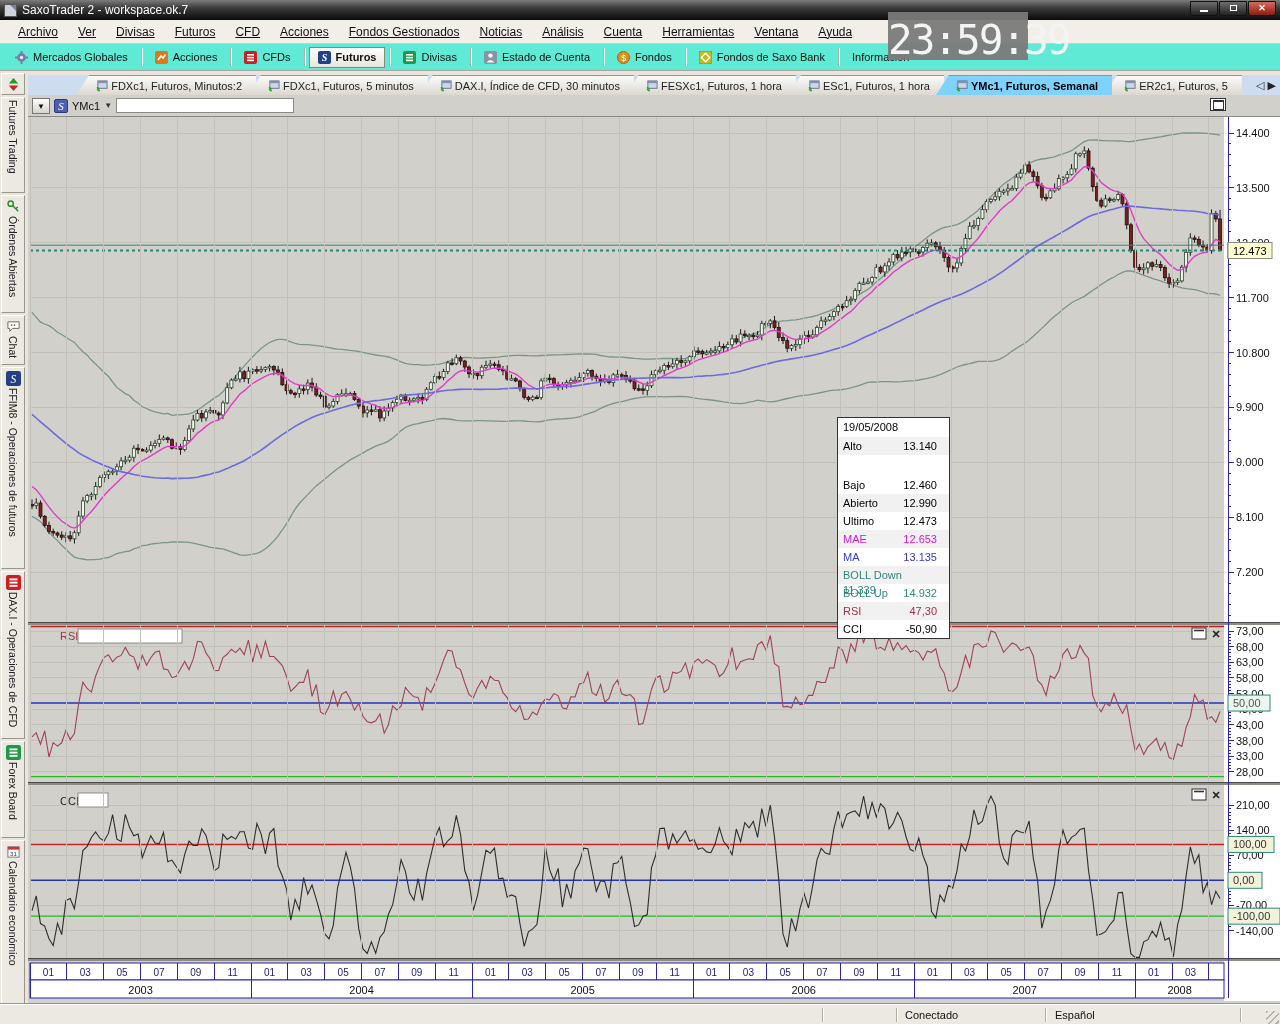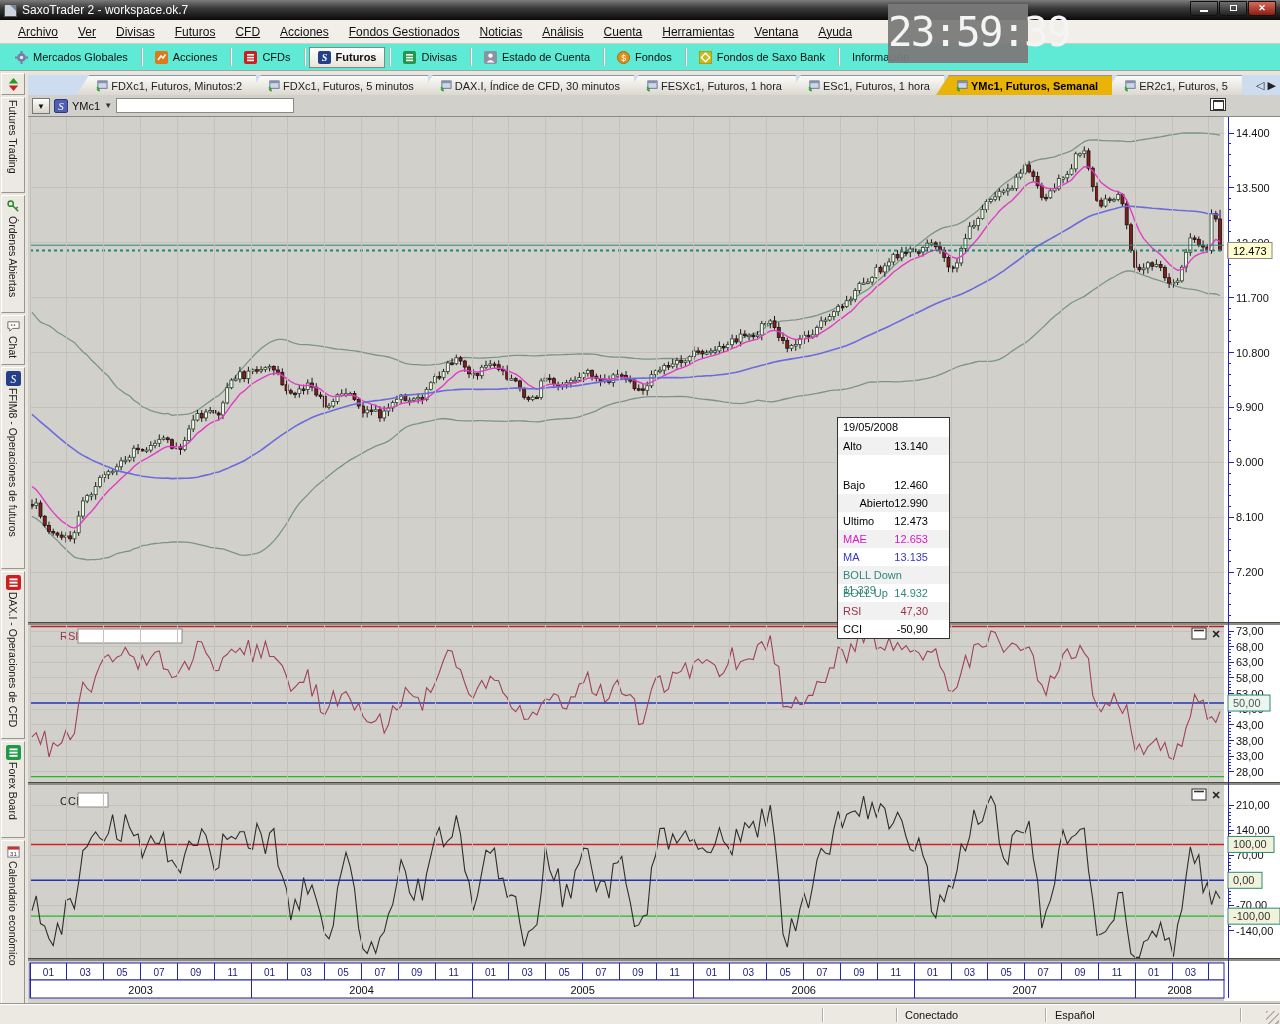--- a/index.html
+++ b/index.html
@@ -31,21 +31,21 @@
   
   .toolbar { position:absolute; left:0; top:44px; width:1280px; height:27px;
     background:#5eead4; border-bottom:1px solid #a9a59b; display:flex; align-items:center;
     font-size:11px; color:#111; padding-left:6px; }
   .tb-btn { display:flex; align-items:center; gap:5px; padding:3px 8px; border:1px solid transparent; white-space:nowrap; }
   .tb-btn.active { background:linear-gradient(180deg,#ffffff,#e8e4da); border:1px solid #8a867c; font-weight:bold; }
   .tb-sep { width:1px; height:18px; background:#b5b1a6; margin:0 4px; box-shadow:1px 0 0 #fff; }
   .tb-icon { display:inline-block; line-height:0; }
 
   
-  .clock { position:absolute; left:888px; top:4px; width:140px; height:59px; z-index:50;
+  .clock { position:absolute; left:888px; top:12px; width:140px; height:48px; z-index:50;
     background:rgba(122,122,122,0.95); text-align:right;
     font-family:"DejaVu Sans Mono", monospace; font-size:41px; line-height:56px;
     color:#f4f4f4; letter-spacing:-2px; }
 
   
   .mainrow { position:absolute; left:0; top:72px; width:1280px; height:932px; }
 
   
   .sidebar { position:absolute; left:0; top:0; width:26px; height:932px; background:#e8e5de; }
   .side-item { position:relative; width:24px; margin:1px 0 2px 1px; background:#ece9e2;
@@ -57,21 +57,21 @@
   
   .workspace { position:absolute; left:26px; top:0; width:1254px; height:932px; }
 
   
   .tabstrip { position:absolute; left:2px; top:3px; width:1252px; height:20px;
     background:#cddcee; display:flex; align-items:flex-end; padding-left:18px;justify-content:center; }
   .dtab { position:relative; height:20px; line-height:20px; font-size:11px; color:#222;
     padding:0 14px 0 20px; margin-left:-8px; white-space:nowrap; overflow:hidden;
     background:linear-gradient(180deg,#fbfbf9,#dcd8d0); border-top:1px solid #8a96a8;
     clip-path:polygon(13px 0, 100% 0, 100% 100%, 0 100%); max-width:240px; }
-  .dtab.active { background:#eab308; font-weight:bold; color:#000; z-index:5; }
+  .dtab.active { background:#7dd3fc; font-weight:bold; color:#000; z-index:5; }
   .dtab .dticon { display:inline-block; vertical-align:-2px; margin-right:3px; line-height:0;}
   .tab-scroll { position:absolute; right:2px; top:4px; font-size:11px; color:#222; background:#cddcee; padding:0 2px;}
 
   
   .chartwin { position:absolute; left:2px; top:23px; width:1252px; height:910px; background:#d2d0ca; }
   .chart-header { position:absolute; left:0; top:0; width:1252px; height:22px;
     border-bottom:1px solid #8a8a84; display:flex; align-items:center; gap:4px; padding-left:4px; }
   .dd-btn { width:18px; height:16px; background:linear-gradient(180deg,#fdfdfb,#d8d4cc);
     border:1px solid #777; font-size:8px; text-align:center; line-height:15px; color:#111; }
   .sym-icon { width:14px; height:14px; background:#4d5fae; border:1px solid #2b3a7a; border-radius:2px;
@@ -83,21 +83,21 @@
   .restore-box { position:absolute; right:54px; top:3px; width:16px; height:13px; background:#fff;
     border:1px solid #333; }
   .restore-box::after { content:''; position:absolute; left:2px; top:1px; width:9px; height:7px;
     border:1px solid #333; border-top-width:2px; }
 
   #chart-svg { position:absolute; left:0; top:22px; }
 
   
   .tooltip { position:absolute; left:809px; top:322px; width:113px; background:#fff;
     border:1px solid #333; font-size:11px; z-index:20; }
-  .tt-row { display:flex; justify-content:space-between; padding:2px 21px 2px 5px; height:18px; line-height:15px;}
+  .tt-row { display:flex; justify-content:space-between; padding:2px 12px 2px 5px; height:18px; line-height:15px;}
   .tt-row:nth-child(even) { background:#f1f1f1; }
   .tt-date { padding:3px 5px; height:19px; }
 
   
   .statusbar { position:absolute; left:0; top:1004px; width:1280px; height:20px;
     background:#ece9e2; border-top:1px solid #fff; box-shadow:0 -1px 0 #9a968c;
     font-size:11px; color:#111; }
   .sb-div { position:absolute; top:3px; width:1px; height:14px; background:#b0aca0; box-shadow:1px 0 0 #fff; }
   .sb-icon { position:absolute; top:3px; line-height:0; }
   .sb-text { position:absolute; top:4px; }
@@ -1321,21 +1321,21 @@
       <div class="tooltip" id="tooltip">
         <div class="tt-date">19/05/2008</div>
       <div class="tt-row" style="color: rgb(0, 0, 0);">
             <span>Alto</span>
             <span>13.140</span>
           </div>
           <div class="tt-row" style="color: rgb(0, 0, 0); margin-top: 21px;">
             <span>Bajo</span>
             <span>12.460</span>
           </div>
-          <div class="tt-row" style="color: rgb(0, 0, 0); justify-content: flex-end;">
+          <div class="tt-row" style="color: rgb(0, 0, 0);">
             <span>Abierto</span>
             <span>12.990</span>
           </div>
           <div class="tt-row" style="color: rgb(0, 0, 0);">
             <span>Ultimo</span>
             <span>12.473</span>
           </div>
           <div class="tt-row" style="color: rgb(216, 24, 200);">
             <span>MAE</span>
             <span>12.653</span>

